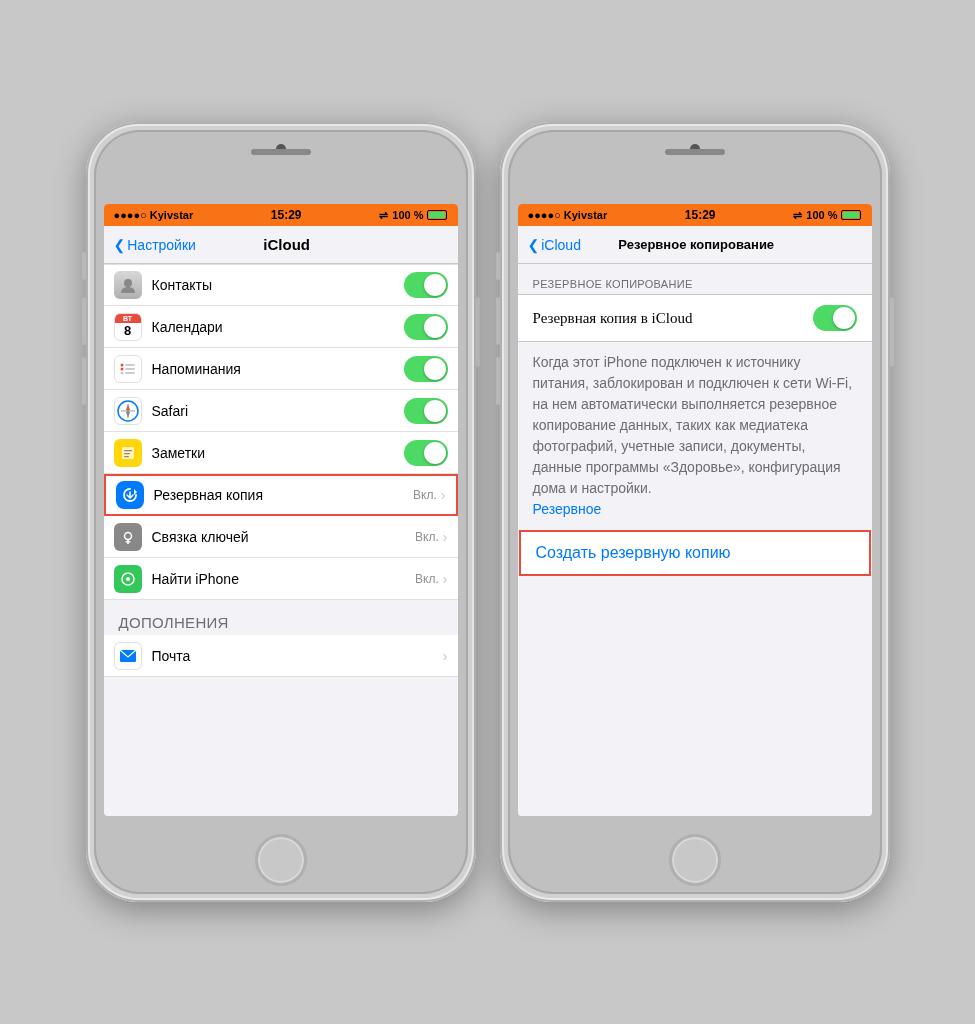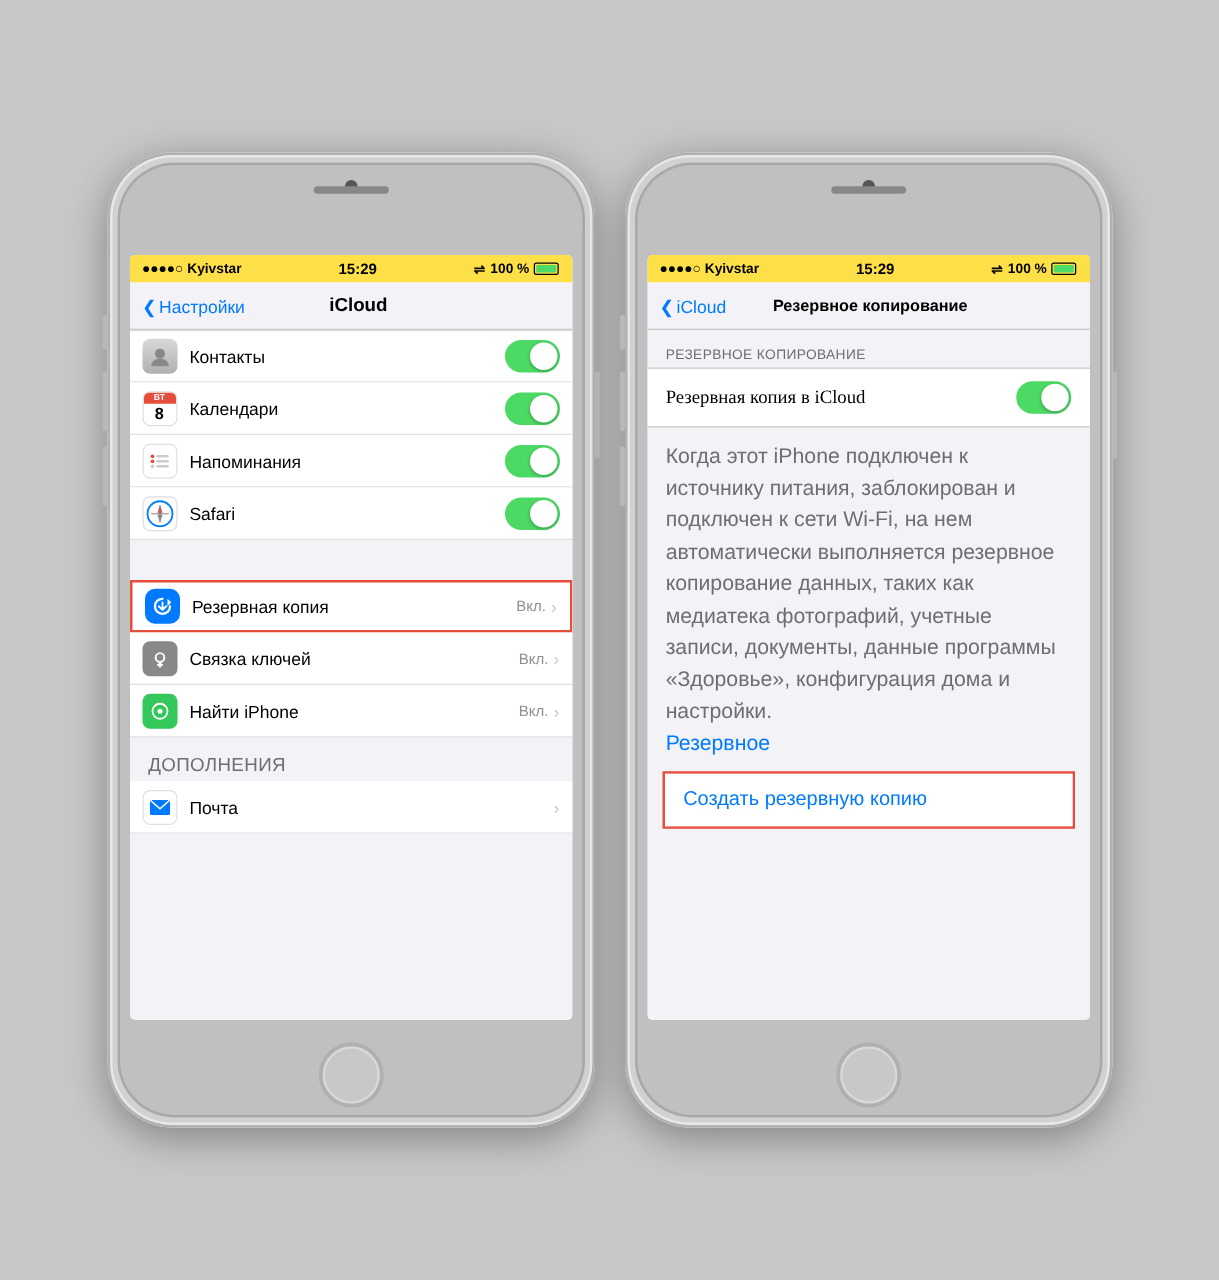--- a/index.html
+++ b/index.html
@@ -108,21 +108,21 @@
       background: #f2f2f7;
       border-radius: 4px;
       overflow: hidden;
     }
 
     
     .status-bar {
       display: flex;
       justify-content: space-between;
       align-items: center;
-      background: #fde047;
+      background: #f97316;
       padding: 4px 10px;
       font-size: 11px;
       font-weight: 600;
       height: 22px;
     }
     .status-left { color: #000; font-size: 11px; }
     .status-center { color: #000; font-size: 12px; font-weight: 600; }
     .status-right { display: flex; align-items: center; gap: 4px; font-size: 11px; color: #000; }
     .battery-body {
       width: 20px; height: 10px;
@@ -259,21 +259,21 @@
       align-items: center;
       justify-content: space-between;
       padding: 8px 0;
     }
     .backup-toggle-label {
       font-size: 15px;
       color: #000;
       font-family: Liberation Serif, serif;
     }
     .backup-description {
-      font-size: 17px;
+      font-size: 14px;
       color: #6d6d72;
       line-height: 1.5;
       padding: 10px 15px;
     }
     .backup-link {
       color: #007aff;
       text-decoration: none;
     }
     .backup-create-btn {
       display: block;
@@ -389,23 +389,37 @@
               <line x1="4" y1="11" x2="18" y2="11" stroke="#888" stroke-width="0.8"></line>
               <line x1="11" y1="4" x2="11" y2="18" stroke="#888" stroke-width="0.8"></line>
             </svg>
           </div>
           <span class="item-label">Safari</span>
           <div class="toggle on">
               <div class="toggle-knob"></div>
             </div>
         </div>
 
-
-
-        <div class="list-item" style="border:2px solid #e74c3c;background:#fff;margin-top:32px;">
+        <div class="list-item">
+          <div class="item-icon" style="background:#ffd60a;border-radius:6px;width:28px;height:28px;margin-right:10px;display:flex;align-items:center;justify-content:center;flex-shrink:0;">
+            <svg width="16" height="16" viewBox="0 0 16 16">
+              <rect x="2" y="2" width="12" height="12" rx="1" fill="#fff" opacity="0.7"></rect>
+              <rect x="4" y="5" width="8" height="1.2" rx="0.6" fill="#888"></rect>
+              <rect x="4" y="8" width="6" height="1.2" rx="0.6" fill="#888"></rect>
+              <rect x="4" y="11" width="5" height="1.2" rx="0.6" fill="#888"></rect>
+            </svg>
+          </div>
+          <span class="item-label">Заметки</span>
+          <div class="toggle on">
+              <div class="toggle-knob"></div>
+            </div>
+        </div>
+
+
+        <div class="list-item" style="border:2px solid #e74c3c;background:#fff;">
           <div class="item-icon" style="background:#007aff;border-radius:8px;width:28px;height:28px;margin-right:10px;display:flex;align-items:center;justify-content:center;flex-shrink:0;">
             <svg width="18" height="18" viewBox="0 0 18 18">
               <path d="M9 3 C5.5 3 3 5.5 3 9 C3 12.5 5.5 15 9 15 C12.5 15 15 12.5 15 9" stroke="#fff" stroke-width="1.8" fill="none" stroke-linecap="round"></path>
               <polygon points="13,3 16,6 13,9" fill="#fff"></polygon>
               <path d="M9 6 L9 12 M6 9 L9 12 L12 9" stroke="#fff" stroke-width="1.5" fill="none" stroke-linecap="round"></path>
             </svg>
           </div>
           <span class="item-label">Резервная копия</span>
           <span class="item-value">Вкл.</span>
           <span class="item-chevron">›</span>
@@ -498,21 +512,21 @@
               </div>
           </div>
         </div>
 
         <div class="backup-description">
           <span>Когда этот iPhone подключен к источнику питания, заблокирован и подключен к сети Wi-Fi, на нем автоматически выполняется резервное копирование данных, таких как медиатека фотографий, учетные записи, документы, данные программы «Здоровье», конфигурация дома и настройки.</span>
           <br>
           <a class="backup-link" href="#">Резервное</a>
         </div>
 
-        <div style="border:2px solid #e74c3c;margin:0 12px;background:#fff;">
+        <div style="border:2px solid #e74c3c;margin:0 1px;background:#fff;">
           <button class="backup-create-btn">Создать резервную копию</button>
         </div>
 
 
       </div>
     </div>
   </div>
 
 </div>
 

